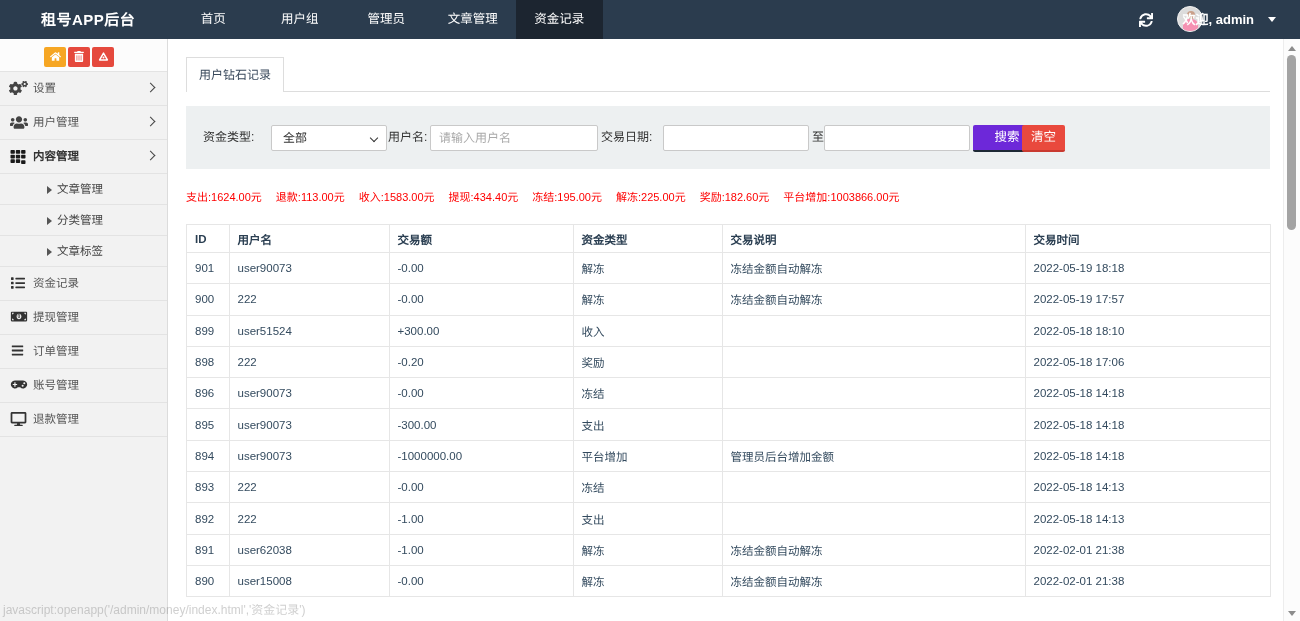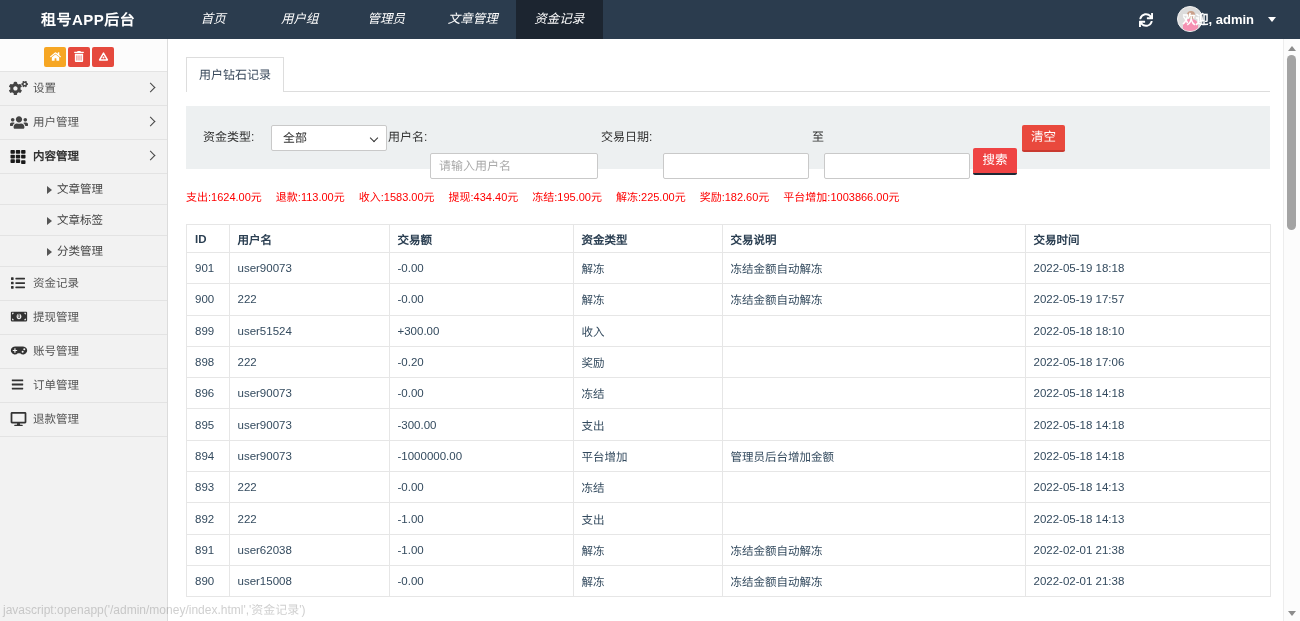--- a/index.html
+++ b/index.html
@@ -2,21 +2,21 @@
 <html lang="zh-CN"><head>
 <meta charset="utf-8">
 <title>资金记录</title>
 <style>
 * { margin:0; padding:0; box-sizing:border-box; }
 html,body { width:1300px; height:621px; overflow:hidden; font-family:"Liberation Sans",sans-serif; background:#fff; }
 
 
 .nav { position:absolute; left:0; top:0; width:1300px; height:39px; background:#2b3c4e; }
 .brand { position:absolute; left:41px; top:0; line-height:39px; color:#fff; font-size:15px; font-weight:700; letter-spacing:0.5px; }
-.navmenu { position:absolute; left:170px; top:0; height:39px;font-style:italic; }
+.navmenu { position:absolute; left:170px; top:0; height:39px; }
 .navmenu span { display:inline-block; width:86.5px; text-align:center; line-height:39px; color:#fdfdfd; font-size:12.5px; vertical-align:top; }
 .navmenu span.active { background:#1c2530; }
 .nav-right { position:absolute; right:0; top:0; height:39px; }
 .refresh { position:absolute; left:-161px; top:13px; }
 .avatar { position:absolute; left:-123px; top:6px; width:26px; height:26px; border-radius:50%; background:#dcdcdc; border:1px solid #f2f2f2; overflow:hidden; }
 .avatar .head { position:absolute; left:9px; top:4px; width:8px; height:8px; border-radius:50%; background:#caa08a; }
 .avatar .body { position:absolute; left:5px; top:12px; width:15px; height:12px; border-radius:6px 6px 2px 2px; background:#f591b2; }
 .welcome { position:absolute; right:46px; top:0; line-height:39px; color:#fff; font-size:13px; font-weight:700; white-space:nowrap; }
 .caret { position:absolute; right:24px; top:17px; width:0; height:0; border-left:4.5px solid transparent; border-right:4.5px solid transparent; border-top:5px solid #fff; }
 
@@ -40,21 +40,21 @@
 
 .main { position:absolute; left:169px; top:39px; width:1114px; height:582px; background:#fff; }
 
 .tabbar { position:absolute; left:17px; top:18px; width:1084px; height:35px; border-bottom:1px solid #ddd; }
 .tab { position:absolute; left:0; top:0; width:98px; height:35px; background:#fff; border:1px solid #ddd; border-bottom:none; text-align:center; line-height:34px; font-size:12px; color:#39495c; }
 
 .filter { position:absolute; left:17px; top:67px; width:1084px; height:63px; background:#edf0f1; }
 .filter .lab { position:absolute; top:0; line-height:63px; font-size:12px; color:#333; }
 .fsel { position:absolute; left:73px; top:19px; width:116px; height:26px; border:1px solid #c9c9c9; border-radius:2px; background:#fff; font-size:12px; color:#333; line-height:24px; padding-left:11px;margin-left:12px; }
 .fsel .chev { position:absolute; right:9px; top:9px; width:6px; height:6px; border-right:1.5px solid #333; border-bottom:1.5px solid #333; transform:rotate(45deg); }
-.finput { position:absolute; top:19px; height:26px; border:1px solid #c9c9c9; border-radius:2px; background:#fff; font-size:12px; color:#aaa; line-height:24px; padding-left:8px;margin-top:28px; }
+.finput { position:absolute; top:19px; height:26px; border:1px solid #c9c9c9; border-radius:2px; background:#fff; font-size:12px; color:#aaa; line-height:24px; padding-left:8px; }
 .btn { position:absolute; top:19px; height:27px; border-radius:2px; color:#fff; font-size:12.5px; text-align:center; line-height:25px; }
 
 .summary { position:absolute; left:17px; top:149px; width:1084px; font-size:11px; color:#fe0000; white-space:nowrap; }
 .summary b { font-weight:400; margin-right:14px; }
 
 .tbl { position:absolute; left:17px; top:185px; width:1084px; border-collapse:collapse; table-layout:fixed; font-size:11.5px; color:#334a5e; }
 .tbl th { height:28px; font-weight:700; color:#2b3f52; text-align:left; padding:0 0 0 8px; border:1px solid #e6e6e6; }
 .tbl td { height:31.3px; text-align:left; padding:0 0 0 8px; border:1px solid #e6e6e6; font-weight:400; }
 
 .status { position:absolute; left:3px; top:600px; font-size:12px; color:rgba(130,130,130,0.38); white-space:nowrap; }
@@ -109,58 +109,58 @@
         </span>
         <span class="txt bold">内容管理</span>
         <span class="arrow"></span>
       </div>
     <div class="ssub">
         <span class="tri"></span>
         <span class="txt">文章管理</span>
       </div>
     <div class="ssub">
         <span class="tri"></span>
-        <span class="txt">文章标签</span>
+        <span class="txt">分类管理</span>
       </div>
     <div class="ssub">
         <span class="tri"></span>
-        <span class="txt">分类管理</span>
+        <span class="txt">文章标签</span>
       </div>
     <div class="sitem">
         <span class="ic">
           <svg class="fa" width="16" height="14" viewBox="0 0 512 512">
             <path fill="#333" d="M80 368H16a16 16 0 0 0-16 16v64a16 16 0 0 0 16 16h64a16 16 0 0 0 16-16v-64a16 16 0 0 0-16-16zm0-320H16A16 16 0 0 0 0 64v64a16 16 0 0 0 16 16h64a16 16 0 0 0 16-16V64a16 16 0 0 0-16-16zm0 160H16a16 16 0 0 0-16 16v64a16 16 0 0 0 16 16h64a16 16 0 0 0 16-16v-64a16 16 0 0 0-16-16zm416 176H176a16 16 0 0 0-16 16v32a16 16 0 0 0 16 16h320a16 16 0 0 0 16-16v-32a16 16 0 0 0-16-16zm0-320H176a16 16 0 0 0-16 16v32a16 16 0 0 0 16 16h320a16 16 0 0 0 16-16V80a16 16 0 0 0-16-16zm0 160H176a16 16 0 0 0-16 16v32a16 16 0 0 0 16 16h320a16 16 0 0 0 16-16v-32a16 16 0 0 0-16-16z"></path>
           </svg>
         </span>
         <span class="txt">资金记录</span>
       </div>
     <div class="sitem">
         <span class="ic">
           <svg class="fa" width="18" height="13" viewBox="0 0 640 512">
             <path fill="#333" d="M608 64H32C14.33 64 0 78.33 0 96v320c0 17.67 14.33 32 32 32h576c17.67 0 32-14.33 32-32V96c0-17.67-14.33-32-32-32zM48 400v-64c35.35 0 64 28.65 64 64H48zm0-224v-64h64c0 35.35-28.65 64-64 64zm272 192c-53.02 0-96-50.15-96-112 0-61.86 42.98-112 96-112s96 50.14 96 112c0 61.87-43 112-96 112zm272 32h-64c0-35.35 28.65-64 64-64v64zm0-224c-35.35 0-64-28.65-64-64h64v64z"></path>
             <text x="320" y="322" font-size="200" fill="#333" text-anchor="middle" font-family="Liberation Sans" font-weight="bold">0</text>
           </svg>
         </span>
         <span class="txt">提现管理</span>
       </div>
     <div class="sitem">
         <span class="ic">
+          <svg class="fa" width="15" height="13" viewBox="0 0 448 512">
+            <path fill="#333" d="M16 132h416c8.837 0 16-7.163 16-16V76c0-8.837-7.163-16-16-16H16C7.163 60 0 67.163 0 76v40c0 8.837 7.163 16 16 16zm0 160h416c8.837 0 16-7.163 16-16v-40c0-8.837-7.163-16-16-16H16c-8.837 0-16 7.163-16 16v40c0 8.837 7.163 16 16 16zm0 160h416c8.837 0 16-7.163 16-16v-40c0-8.837-7.163-16-16-16H16c-8.837 0-16 7.163-16 16v40c0 8.837 7.163 16 16 16z"></path>
+          </svg>
+        </span>
+        <span class="txt">订单管理</span>
+      </div>
+    <div class="sitem">
+        <span class="ic">
           <svg class="fa" width="18" height="13" viewBox="0 0 640 512">
             <path fill="#333" d="M480.07 96H160a160 160 0 1 0 114.24 272h91.52A160 160 0 1 0 480.07 96zM248 268a12 12 0 0 1-12 12h-52v52a12 12 0 0 1-12 12h-24a12 12 0 0 1-12-12v-52H84a12 12 0 0 1-12-12v-24a12 12 0 0 1 12-12h52v-52a12 12 0 0 1 12-12h24a12 12 0 0 1 12 12v52h52a12 12 0 0 1 12 12zm216 76a40 40 0 1 1 40-40 40 40 0 0 1-40 40zm64-96a40 40 0 1 1 40-40 40 40 0 0 1-40 40z"></path>
           </svg>
         </span>
         <span class="txt">账号管理</span>
-      </div>
-    <div class="sitem">
-        <span class="ic">
-          <svg class="fa" width="15" height="13" viewBox="0 0 448 512">
-            <path fill="#333" d="M16 132h416c8.837 0 16-7.163 16-16V76c0-8.837-7.163-16-16-16H16C7.163 60 0 67.163 0 76v40c0 8.837 7.163 16 16 16zm0 160h416c8.837 0 16-7.163 16-16v-40c0-8.837-7.163-16-16-16H16c-8.837 0-16 7.163-16 16v40c0 8.837 7.163 16 16 16zm0 160h416c8.837 0 16-7.163 16-16v-40c0-8.837-7.163-16-16-16H16c-8.837 0-16 7.163-16 16v40c0 8.837 7.163 16 16 16z"></path>
-          </svg>
-        </span>
-        <span class="txt">订单管理</span>
       </div>
     <div class="sitem">
         <span class="ic">
           <svg class="fa" width="17" height="14" viewBox="0 0 576 512">
             <path fill="#333" d="M528 0H48C21.5 0 0 21.5 0 48v320c0 26.5 21.5 48 48 48h192l-16 48h-72c-13.3 0-24 10.7-24 24s10.7 24 24 24h272c13.3 0 24-10.7 24-24s-10.7-24-24-24h-72l-16-48h192c26.5 0 48-21.5 48-48V48c0-26.5-21.5-48-48-48zm-16 352H64V64h448v288z"></path>
           </svg>
         </span>
         <span class="txt">退款管理</span>
       </div>
   </div>
@@ -172,21 +172,21 @@
     </div>
   <div class="filter">
     <span class="lab" style="left:17px;">资金类型:</span>
     <span class="fsel">全部<span class="chev"></span></span>
     <span class="lab" style="left:202px;">用户名:</span>
     <span class="finput" style="left:244px; width:168px;">请输入用户名</span>
     <span class="lab" style="left:415px;">交易日期:</span>
     <span class="finput" style="left:477px; width:146px;"></span>
     <span class="lab" style="left:626px;">至</span>
     <span class="finput" style="left:638px; width:146px;"></span>
-    <span class="btn" style="left:787px; width:44px; background:#ef4444; border-bottom:2px solid #1d2935;margin-top:23px;">搜索</span>
+    <span class="btn" style="left:787px; width:68px; background:#6d28d9; border-bottom:2px solid #1d2935;">搜索</span>
     <span class="btn" style="left:836px; width:43px; background:#e9493d; border-bottom:2px solid #c93a30;">清空</span>
   </div>
   <div class="summary"><b>支出:1624.00元</b><b>退款:113.00元</b><b>收入:1583.00元</b><b>提现:434.40元</b><b>冻结:195.00元</b><b>解冻:225.00元</b><b>奖励:182.60元</b><b>平台增加:1003866.00元</b></div>
   <table class="tbl" cellspacing="0">
     <colgroup>
         <col style="width:42.5px">
         <col style="width:160px">
         <col style="width:184px">
         <col style="width:149px">
         <col style="width:303px">

